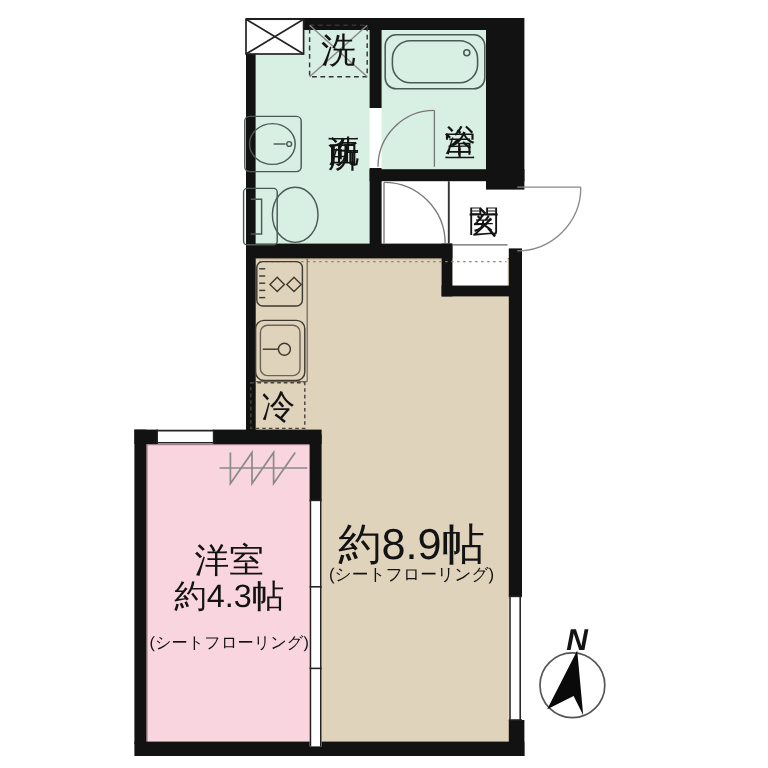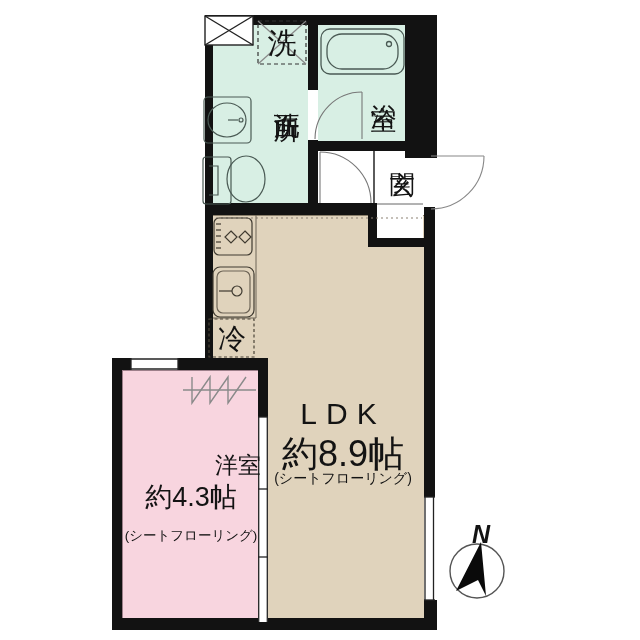--- a/index.html
+++ b/index.html
@@ -153,22 +153,21 @@
       <path d="M481 542 L456 591 L478 580 L486 596 Z" fill="#0a0a0a"></path>
     </g>
   </svg>
 
   <div class="label" style="left:258px;top:27px;width:48px;font-size:29px;">洗</div>
   <div class="label v" style="left:271px;top:92px;font-size:26px;">洗面所</div>
   <div class="label v" style="left:368px;top:83px;font-size:26px;">浴室</div>
   <div class="label v" style="left:388px;top:151px;font-size:25px;">玄関</div>
   <div class="label" style="left:210px;top:323px;width:44px;font-size:28px;">冷</div>
 
-  <div class="label" style="left:263px;top:397px;width:160px;font-size:30px;letter-spacing:9px;">LDK</div>
   <div class="label" style="left:263px;top:433px;width:160px;font-size:36px;">約8.9帖</div>
   <div class="label" style="left:263px;top:470px;width:160px;font-size:14px;">(シートフローリング)</div>
 
-  <div class="label" style="left:121px;top:452px;width:140px;font-size:23px;text-align:right;">洋室</div>
+  <div class="label" style="left:121px;top:452px;width:140px;font-size:29px;">洋室</div>
   <div class="label" style="left:121px;top:482px;width:140px;font-size:27px;">約4.3帖</div>
   <div class="label" style="left:121px;top:528px;width:140px;font-size:13.5px;">(シートフローリング)</div>
 
   <div class="label" style="left:462px;top:520px;width:38px;font-size:25px;font-weight:bold;font-style:italic;">N</div>
 </div>
 
 </body></html>

